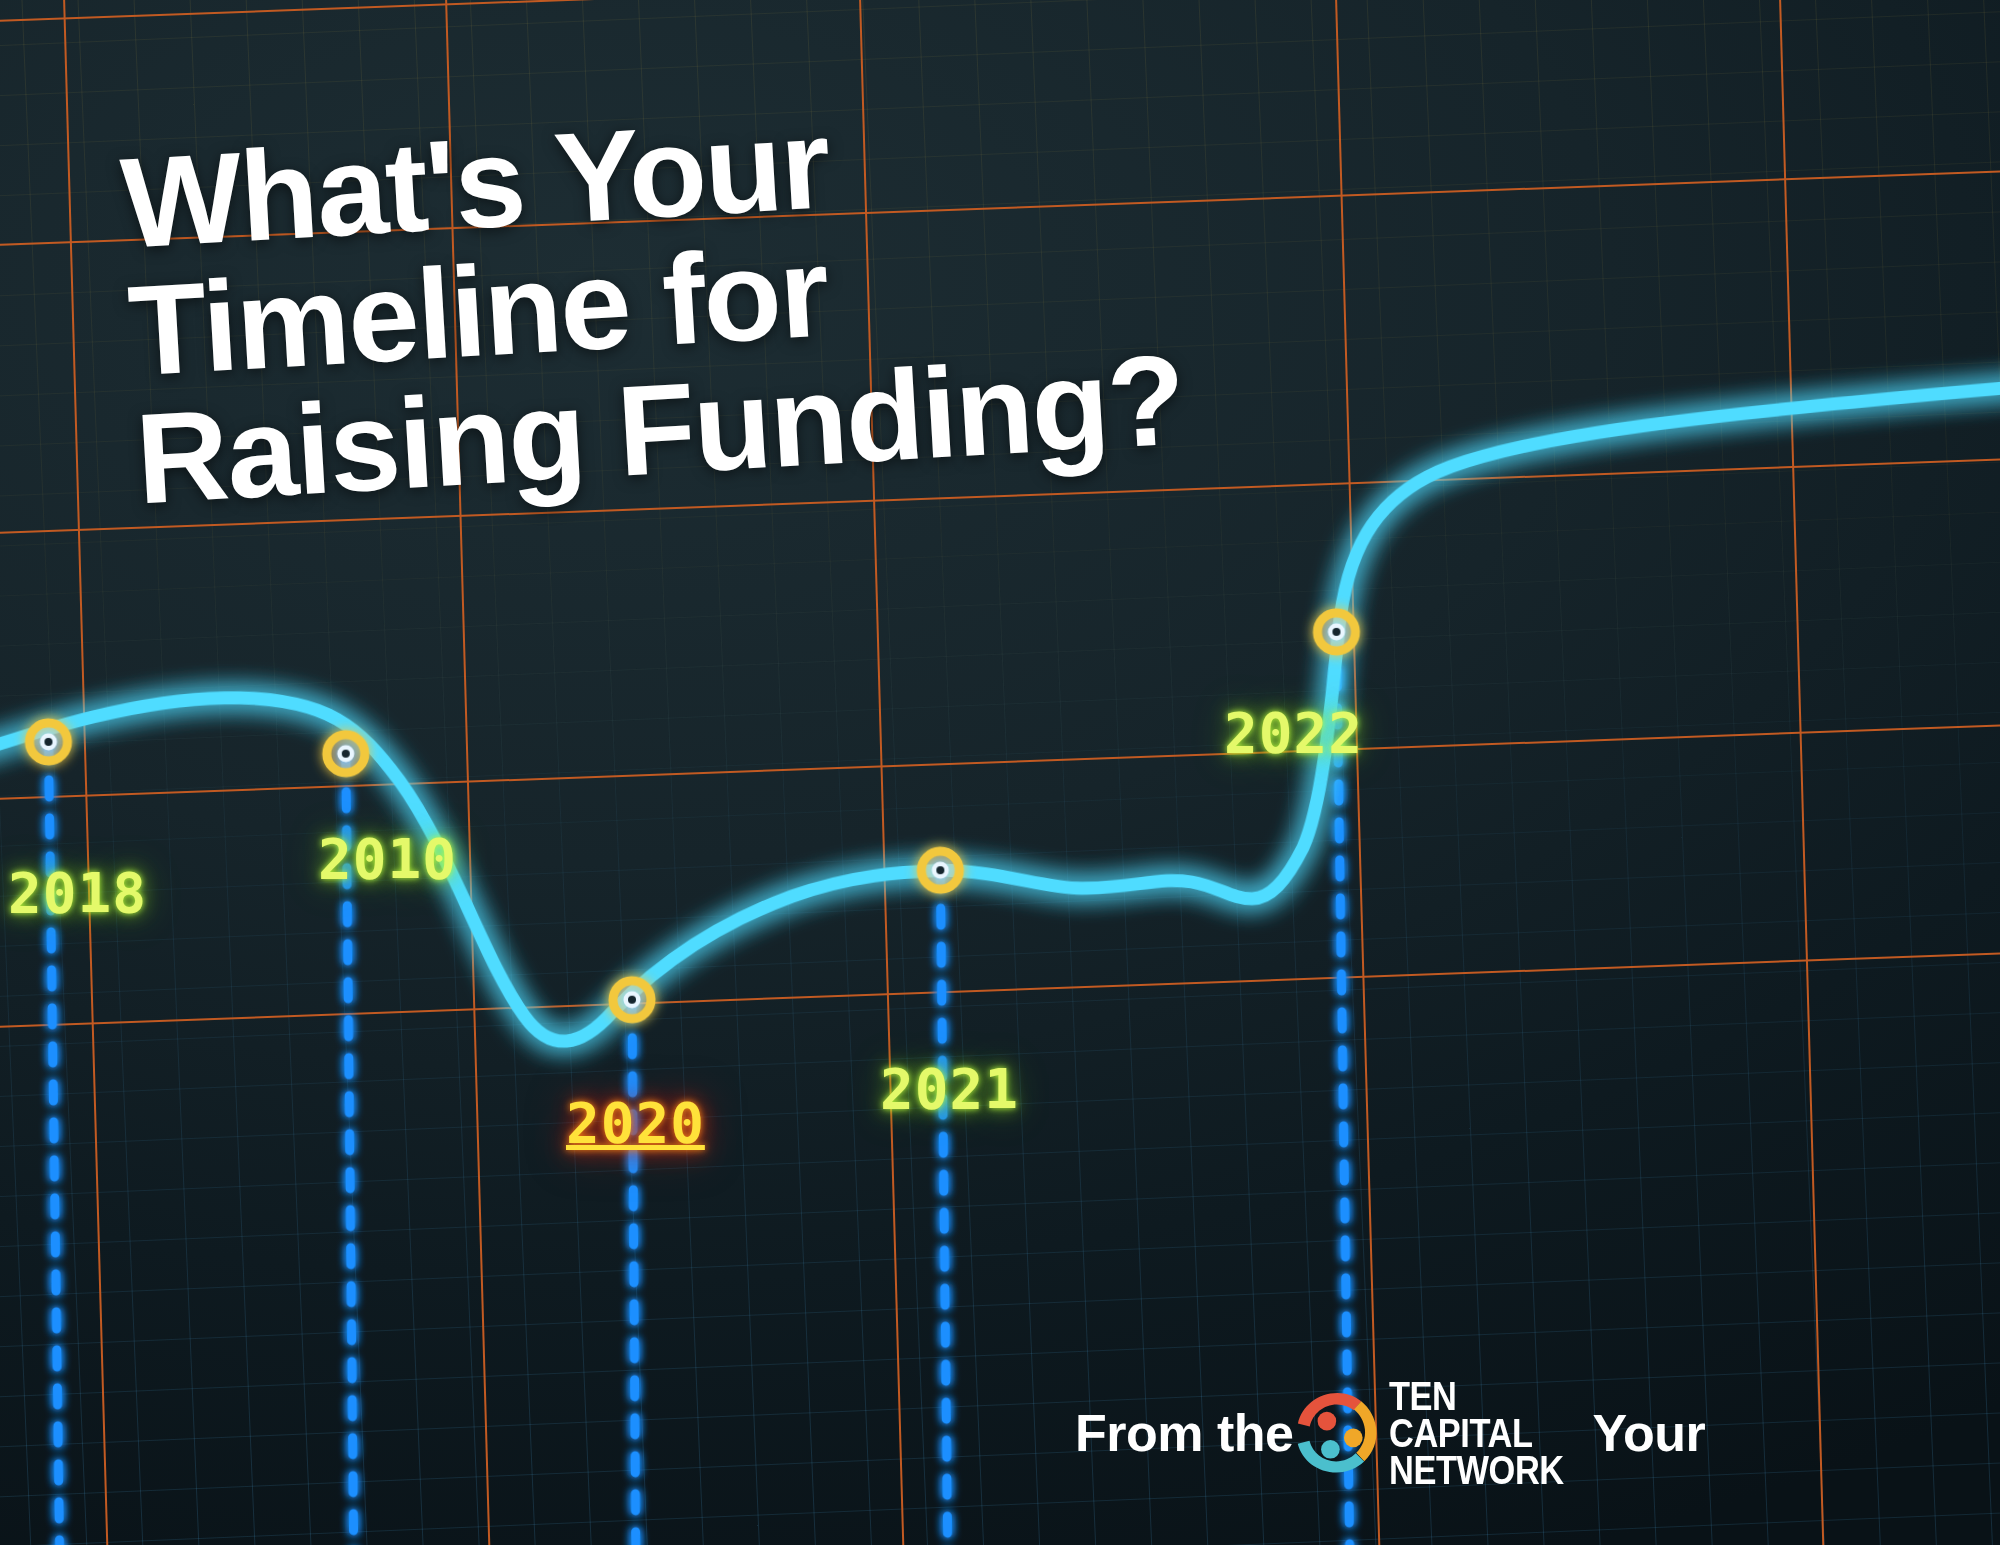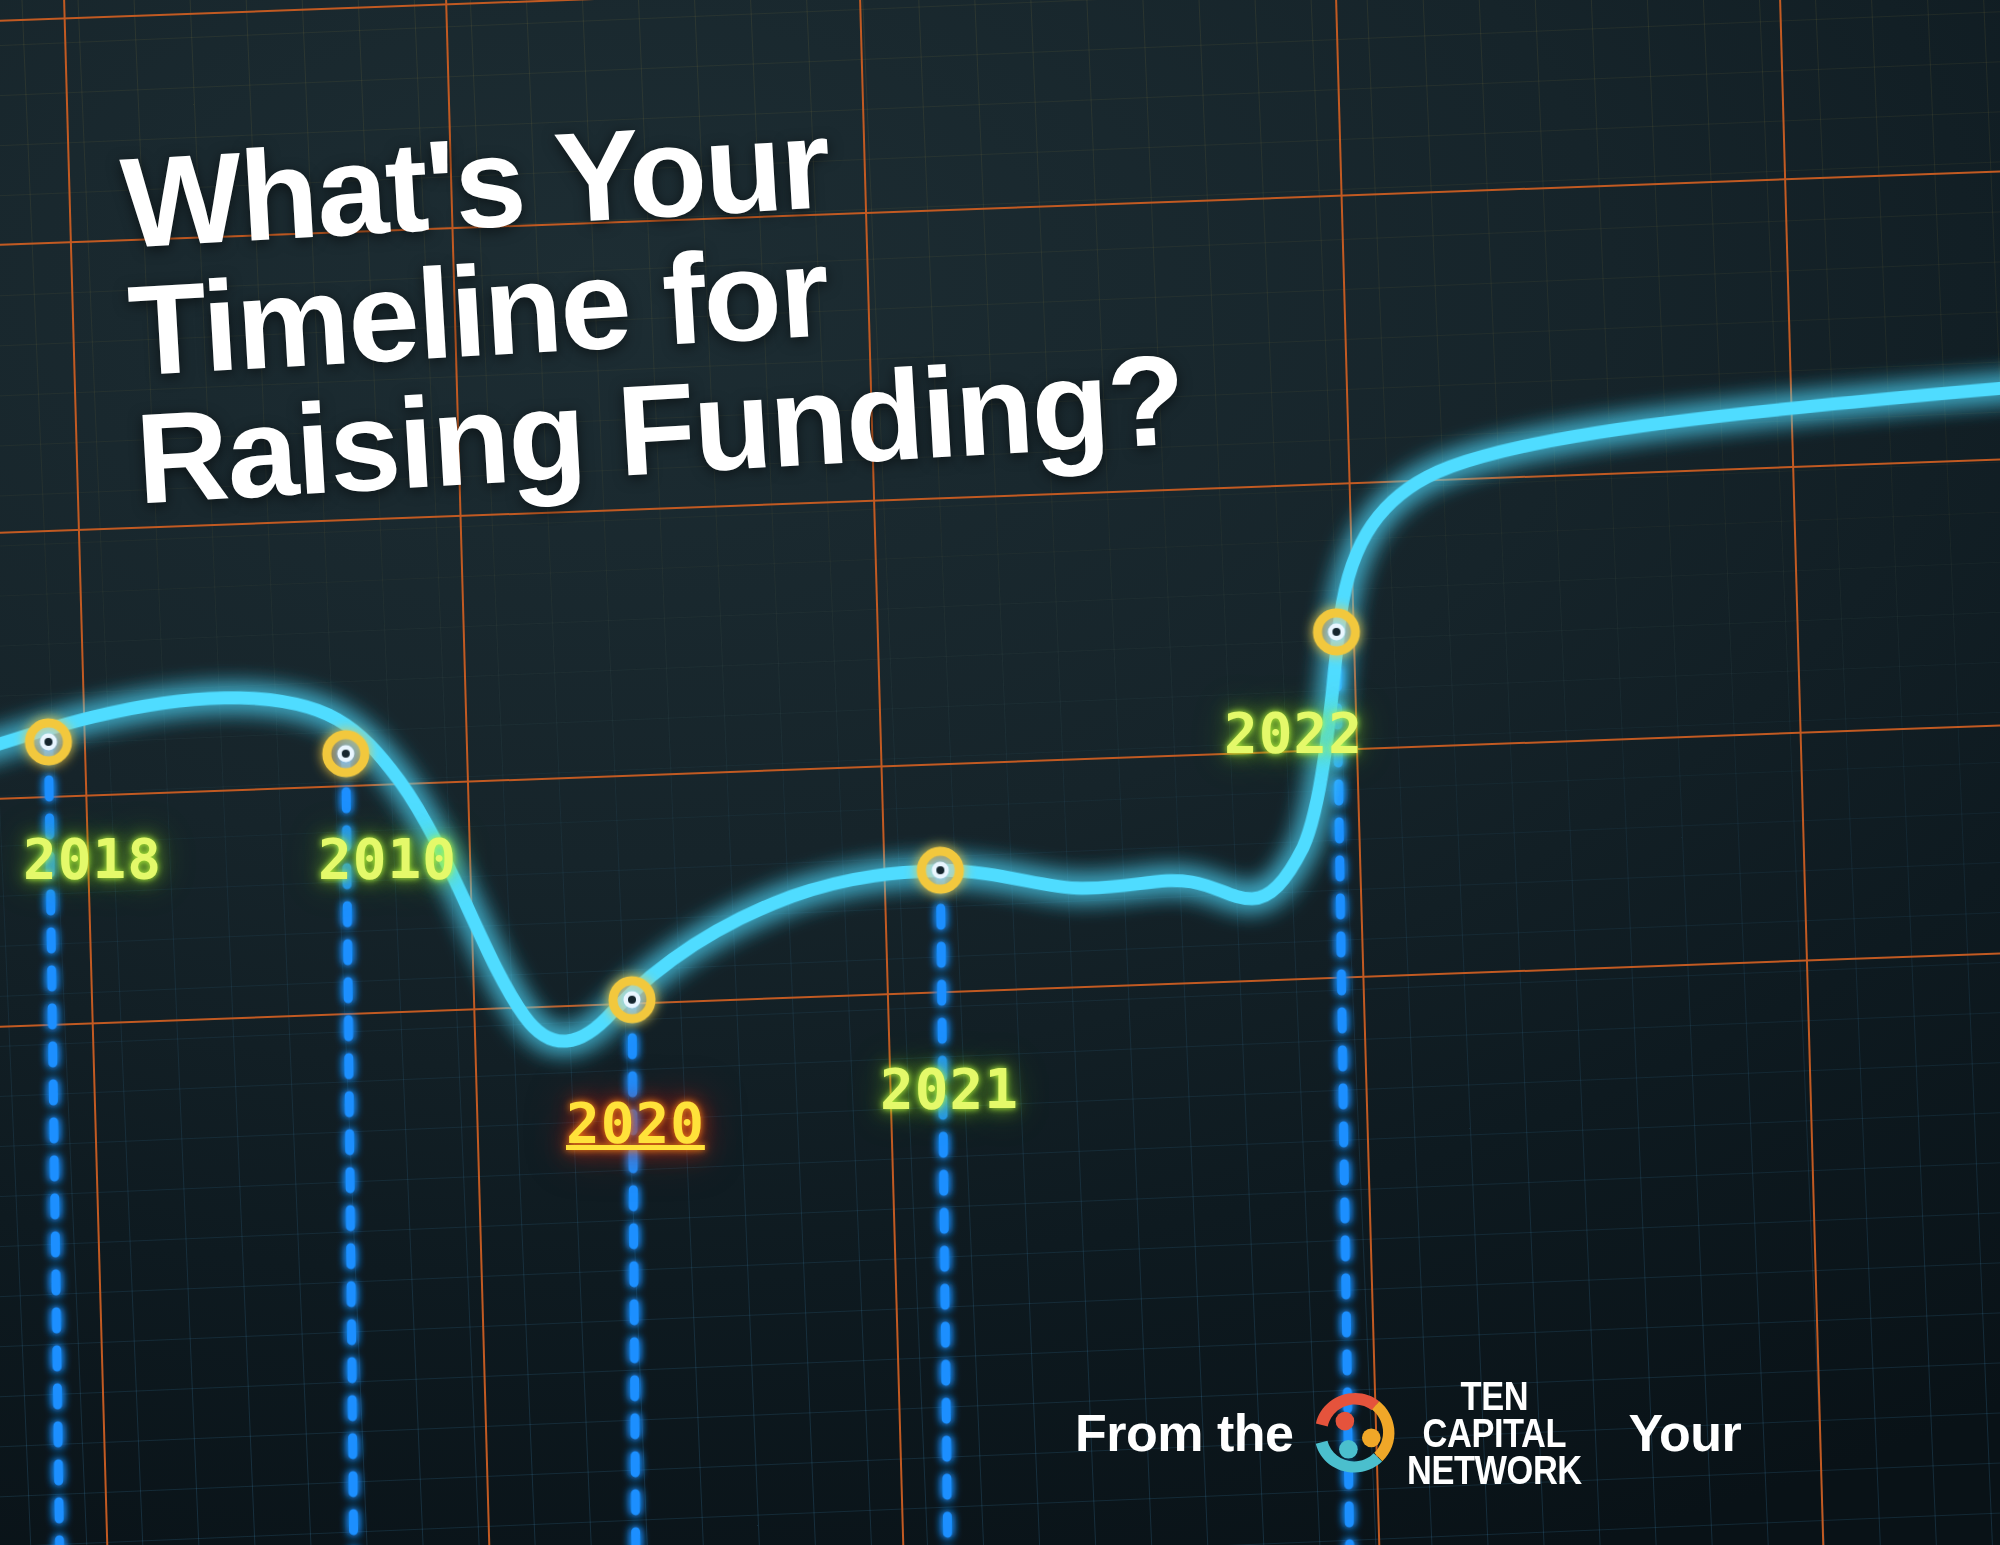--- a/index.html
+++ b/index.html
@@ -83,27 +83,25 @@
     white-space:nowrap;
     text-shadow:0 3px 14px rgba(0,0,0,.55);
   }
   #headline .ln { display:block; }
 
   
   #credit {
     position:absolute;
     left:1075px; top:1378px;
     display:flex; align-items:center;
-    gap:18px;
     color:#ffffff;
     font-weight:700;
     font-size:52px;
     letter-spacing:-0.5px;
     white-space:nowrap;
-    text-align:center;
   }
   #logo-wrap { display:flex; align-items:center; gap:8px; }
   #logo-mark { width:88px; height:88px; display:block; }
   #logo-words {
     display:flex; flex-direction:column;
     font-weight:700;
     font-size:40px;
     line-height:0.92;
     letter-spacing:-0.5px;
     color:#ffffff;
@@ -196,21 +194,21 @@
         </g>
         <g transform="translate(1342,639)">
           <circle r="19" fill="none" stroke="#f2c83c" stroke-width="9"></circle>
           <circle r="8.5" fill="#e9f6ff"></circle>
           <circle r="4" fill="#13262e"></circle>
         </g>
       </g>
     </g>
   </svg>
 
-  <div class="yr green" style="left:8px;   top:826px;margin-left:15px;">2018</div>
+  <div class="yr green" style="left:8px;   top:860px;">2018</div>
   <div class="yr green" style="left:318px; top:826px;">2010</div>
   <div class="yr red" style="left:566px; top:1090px;">2020</div>
   <div class="yr green" style="left:880px; top:1056px;">2021</div>
   <div class="yr green" style="left:1224px;top:700px;">2022</div>
 
   <div id="headline">
     <span class="ln">What's Your</span>
     <span class="ln">Timeline for</span>
     <span class="ln">Raising Funding?</span>
   </div>

